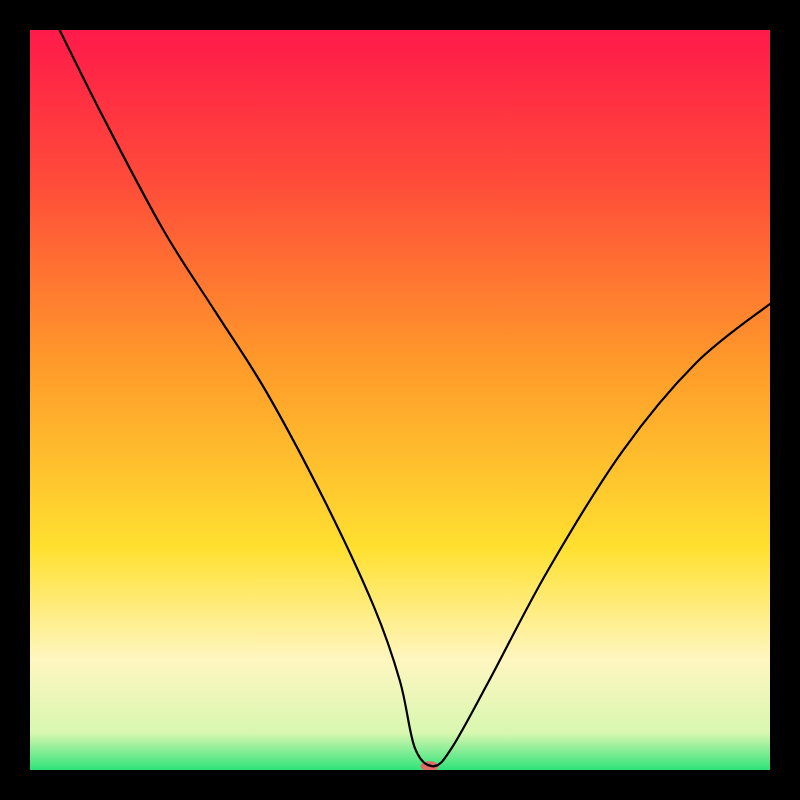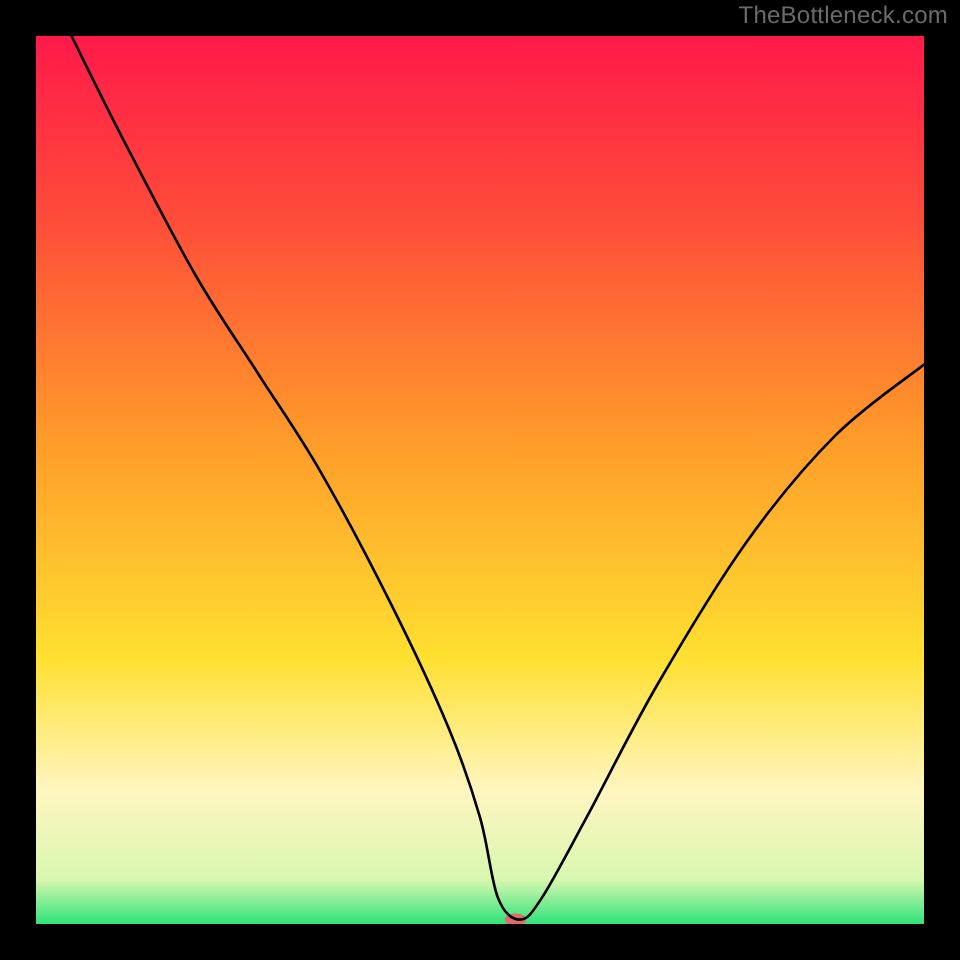--- a/index.html
+++ b/index.html
@@ -39,21 +39,20 @@
   .plot-area svg {
     display: block;
     width: 740px;
     height: 740px;
   }
 </style>
 </head>
 <body>
 
 <div class="frame">
-  <div class="watermark">TheBottleneck.com</div>
 
   <div class="plot-area">
     <svg viewBox="0 0 740 740">
       <defs>
         <linearGradient id="bg-grad" x1="0" y1="0" x2="0" y2="1">
             <stop offset="0%" stop-color="#ff1a4a"></stop>
             <stop offset="20%" stop-color="#ff4a3a"></stop>
             <stop offset="45%" stop-color="#ff9a2a"></stop>
             <stop offset="70%" stop-color="#ffe030"></stop>
             <stop offset="85%" stop-color="#fff6c0"></stop>

